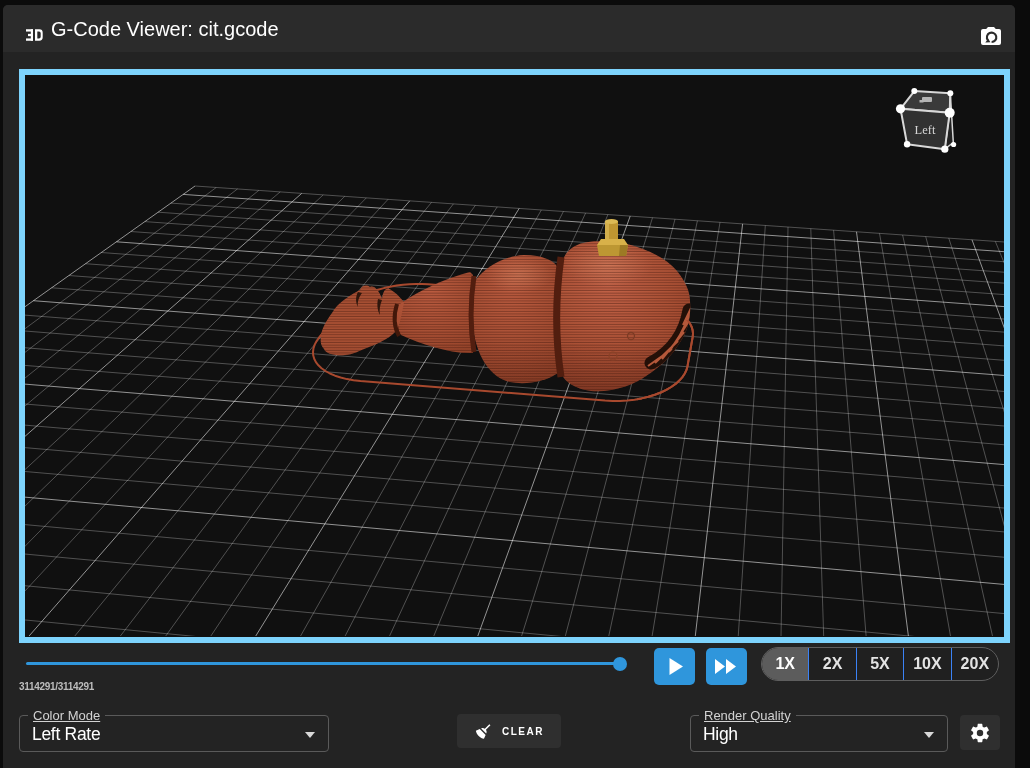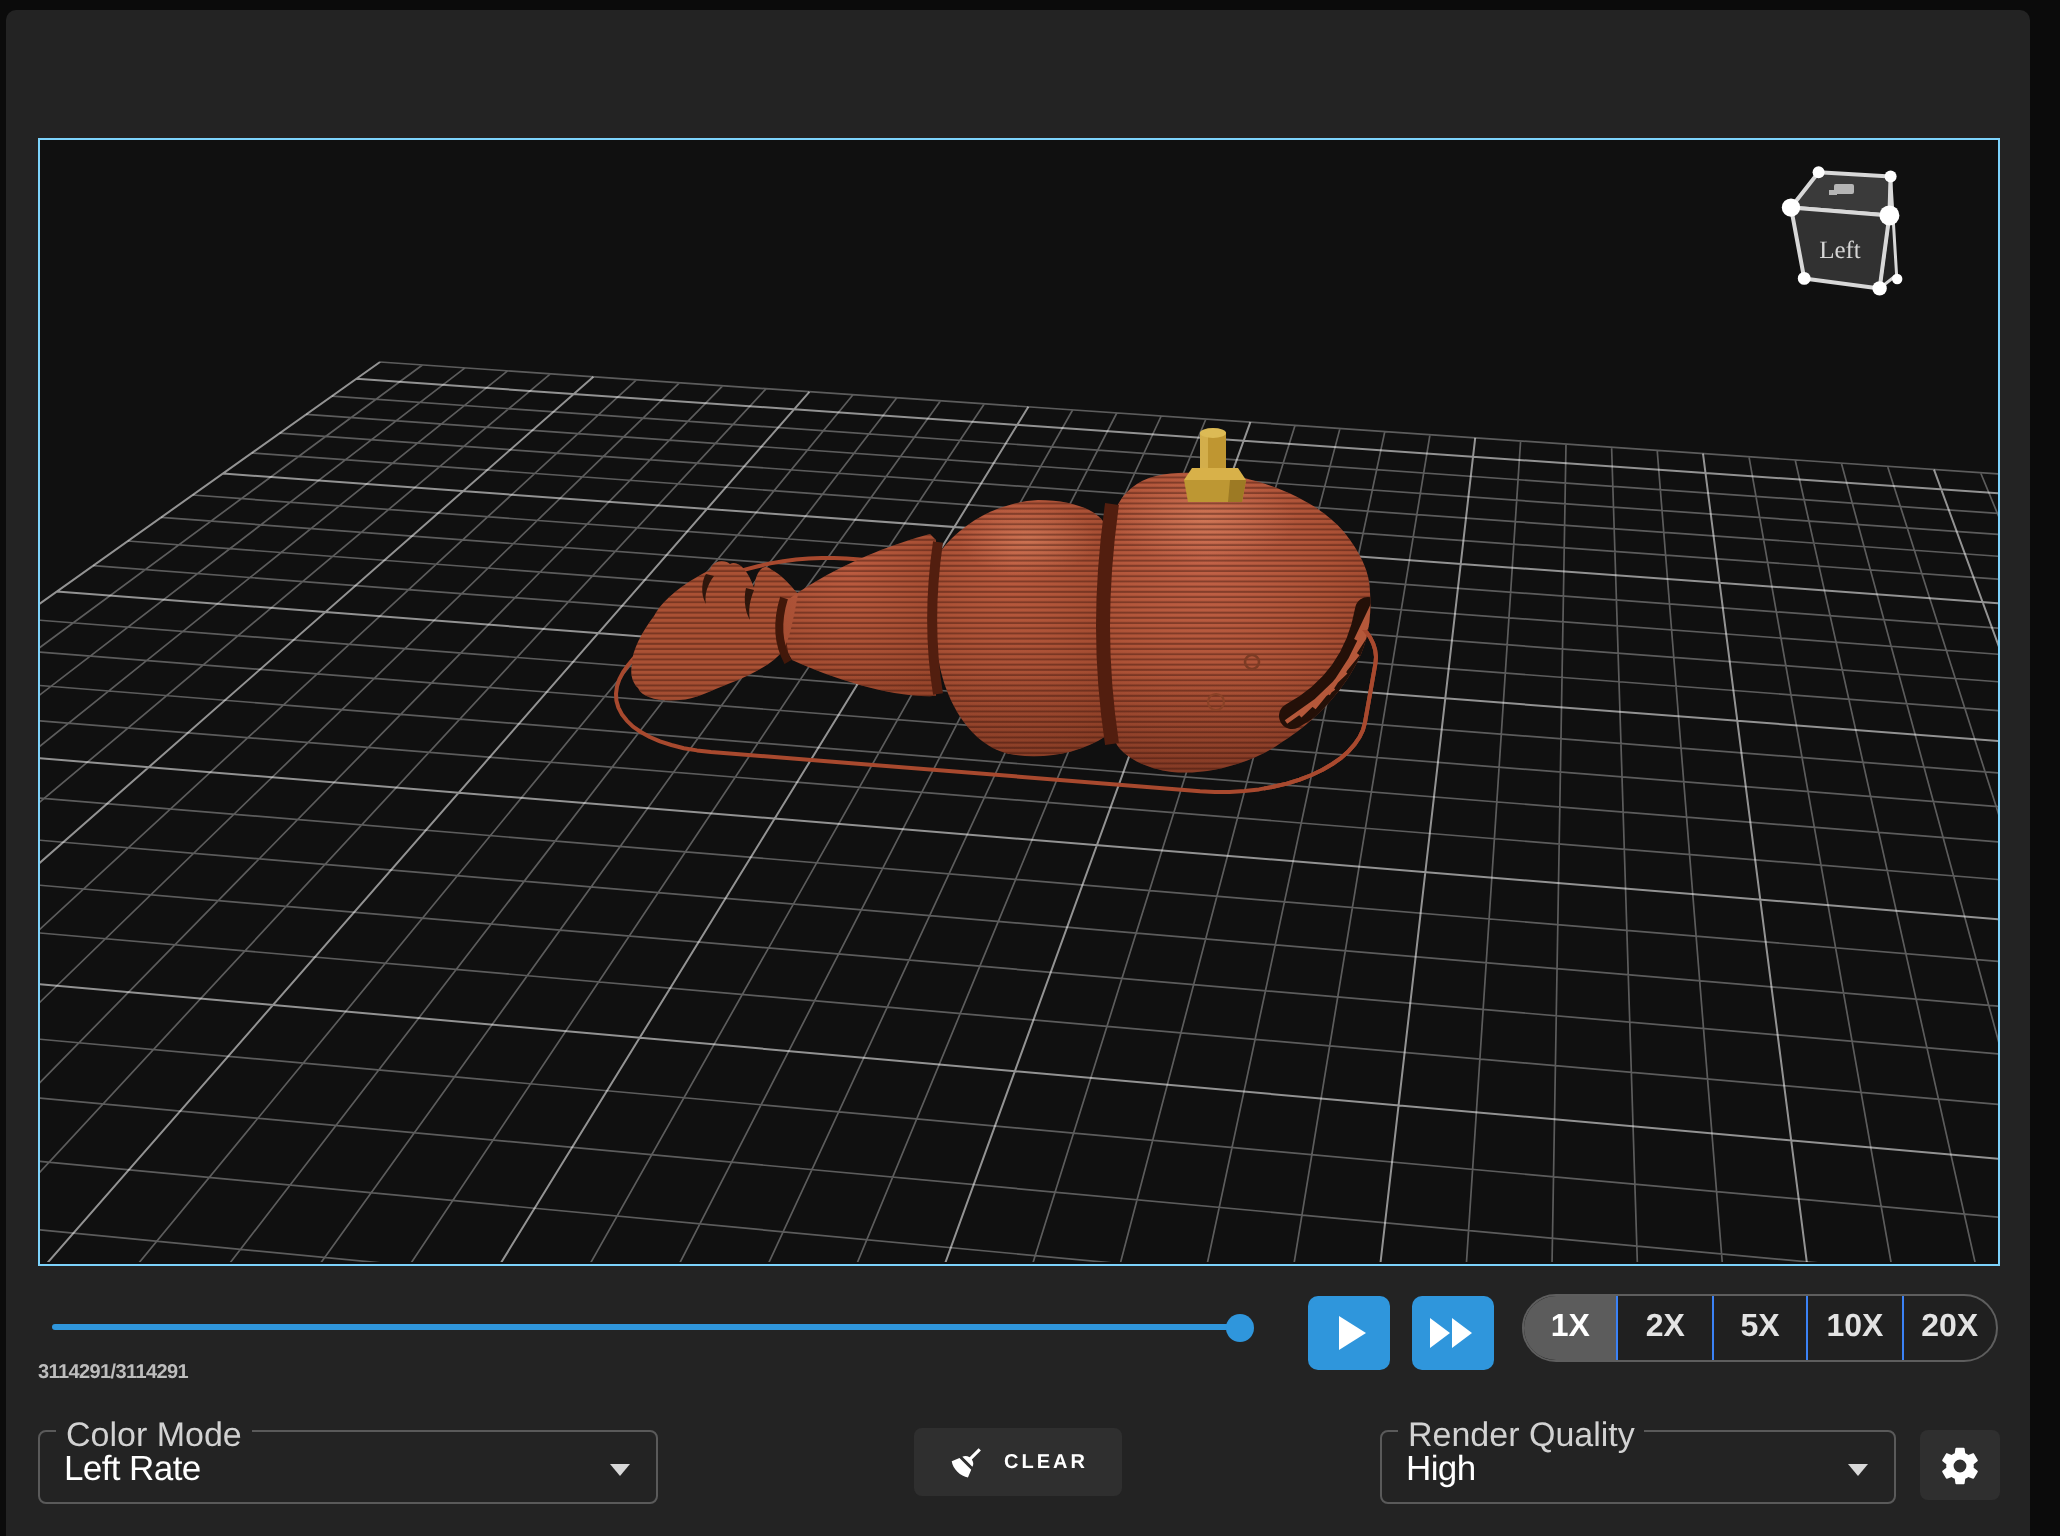--- a/index.html
+++ b/index.html
@@ -5,46 +5,63 @@
   html,body{margin:0;padding:0;background:#0b0b0b;-webkit-font-smoothing:antialiased;width:1030px;height:768px;overflow:hidden;
     font-family:"Liberation Sans", sans-serif;}
   .card{position:absolute;left:3px;top:5px;width:1012px;height:763px;background:#232323;
     border-radius:5px 5px 0 0;}
   .titlebar{position:absolute;left:0;top:0;width:100%;height:47px;background:#2b2b2b;
     border-radius:5px 5px 0 0;}
   .t3d{position:absolute;left:23px;top:24px;width:17px;height:12px;}
   .ttext{position:absolute;left:48px;top:13px;color:#fff;font-size:20px;font-weight:400;}
   .camicon{position:absolute;left:976px;top:19px;width:24px;height:24px;}
   .viewport{position:absolute;left:16px;top:64px;width:979px;height:562px;background:#101010;
-    border:1px solid #7dd3fc;overflow:hidden;}
+    border:6px solid #7dd3fc;overflow:hidden;}
   .controls{position:absolute;left:0;top:626px;width:100%;}
   .slider{position:absolute;left:23px;top:31px;width:596px;height:3px;background:#2f96dc;border-radius:2px;}
   .knob{position:absolute;left:610px;top:26px;width:14px;height:14px;border-radius:50%;background:#2f96dc;}
   .counter{position:absolute;left:16px;top:50px;color:#bdbdbd;font-size:10px;font-weight:700;letter-spacing:-0.3px;}
   .pbtn{position:absolute;top:17px;width:41px;height:37px;background:#2f96dc;border-radius:5px;}
   .speedgrp{position:absolute;left:758px;top:16px;width:238px;height:34px;border:1px solid #5e5e5e;
     border-radius:17px;display:flex;overflow:hidden;background:#202020;box-sizing:border-box;}
   .sp{flex:1;display:flex;align-items:center;justify-content:center;color:#e3e3e3;
     font-size:16px;font-weight:700;border-right:1px solid #3b82f6;}
   .sp:last-child{border-right:none;}
   .sp.active{background:#5c5c5c;color:#fff;}
   .mselect{position:absolute;height:37px;border:1px solid #5a5a5a;border-radius:4px;background:transparent;box-sizing:border-box;}
-  .mlabel{position:absolute;left:8px;top:-8px;background:#232323;padding:0 5px;color:#d2d2d2;font-size:17px;}
+  .mlabel{position:absolute;left:8px;top:-8px;background:#232323;padding:0 5px;color:#d2d2d2;font-size:13px;text-decoration:underline;}
   .mvalue{position:absolute;left:12px;top:8px;color:#fff;font-size:17.5px;letter-spacing:-0.3px;}
   .marrow{position:absolute;right:13px;top:16px;width:0;height:0;border-left:5.5px solid transparent;
     border-right:5.5px solid transparent;border-top:6px solid #d8d8d8;}
   .clearbtn{position:absolute;left:454px;top:83px;width:104px;height:34px;background:#2f2f2f;
     border-radius:4px;color:#fff;font-weight:700;font-size:10px;letter-spacing:1.5px;
     display:flex;align-items:center;justify-content:center;}
   .gearbtn{position:absolute;left:957px;top:84px;width:40px;height:35px;background:#2f2f2f;border-radius:4px;
     display:flex;align-items:center;justify-content:center;}
 </style>
 </head>
 <body>
 <div class="card">
+  <div class="titlebar">
+    <svg class="t3d" viewBox="0 0 17 11.5">
+        <g fill="#fff">
+      <rect x="0" y="0" width="7" height="2.3"></rect>
+          <rect x="2" y="4.6" width="5" height="2.3"></rect>
+      <rect x="0" y="9.2" width="7" height="2.3"></rect>
+          <rect x="4.8" y="0" width="2.2" height="11.5"></rect>
+      <path fill-rule="evenodd" d="M9 0 h4.3 a3.4 3.4 0 0 1 3.4 3.4 v4.7 a3.4 3.4 0 0 1 -3.4 3.4 H9 Z M11.3 2.3 h1.7 a1.7 1.7 0 0 1 1.7 1.7 v3.5 a1.7 1.7 0 0 1 -1.7 1.7 h-1.7 Z"></path>
+    </g>
+      </svg>
+    <div class="ttext">G-Code Viewer: cit.gcode</div>
+    <svg class="camicon" viewBox="0 0 24 24">
+      <path fill="#ffffff" d="M20 5h-3.2L15 3H9L7.2 5H4a2 2 0 0 0-2 2v12a2 2 0 0 0 2 2h16a2 2 0 0 0 2-2V7a2 2 0 0 0-2-2z"></path>
+      <path fill="none" stroke="#2b2b2b" stroke-width="2.1" d="M8.9 16.2 A4.7 4.7 0 1 1 12.6 18"></path>
+      <path fill="#2b2b2b" d="M6.3 18.6l5.1-0.3-2.2-3.6z"></path>
+    </svg>
+  </div>
   <div class="viewport">
     <svg width="979" height="561" viewBox="0 0 979 561" style="position:absolute;left:0;top:0">
       <defs>
         <pattern id="lay" width="4" height="2.6" patternUnits="userSpaceOnUse">
           <rect width="4" height="1.1" y="1.6" fill="rgba(50,16,7,0.40)"></rect>
         </pattern>
         <radialGradient id="hg" cx="38%" cy="28%" r="85%">
           <stop offset="0%" stop-color="#c26247"></stop>
           <stop offset="55%" stop-color="#ad5236"></stop>
           <stop offset="100%" stop-color="#96432a"></stop>

